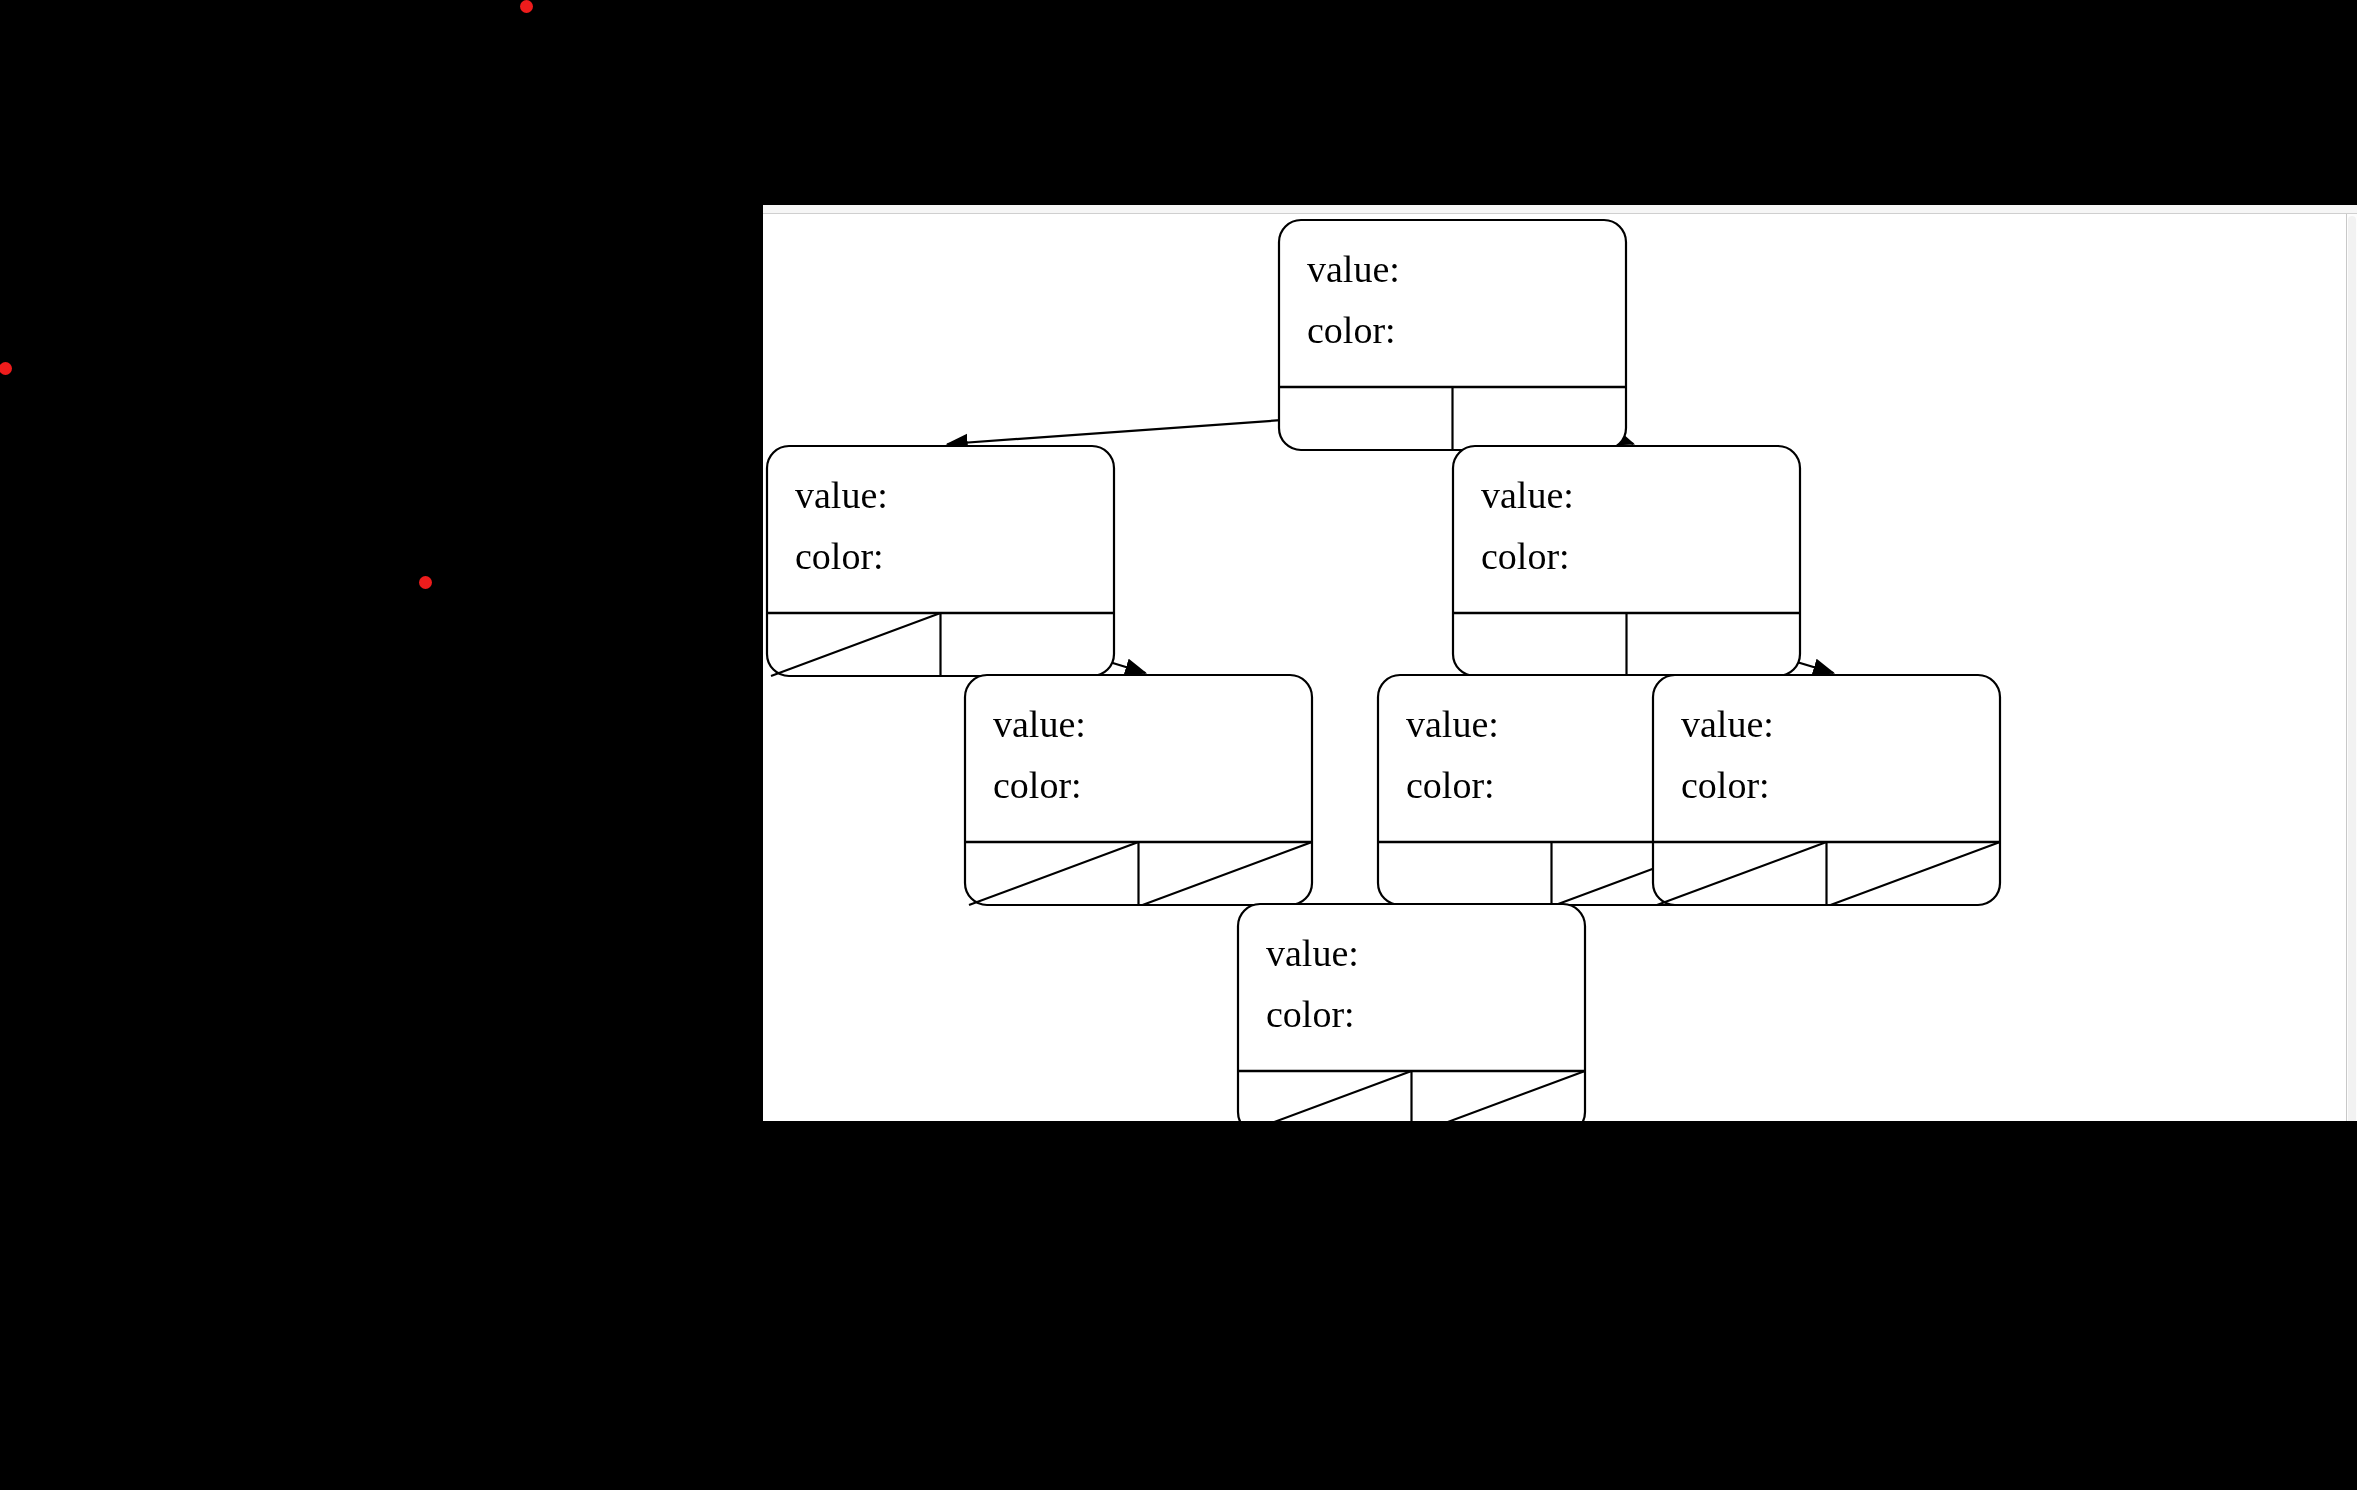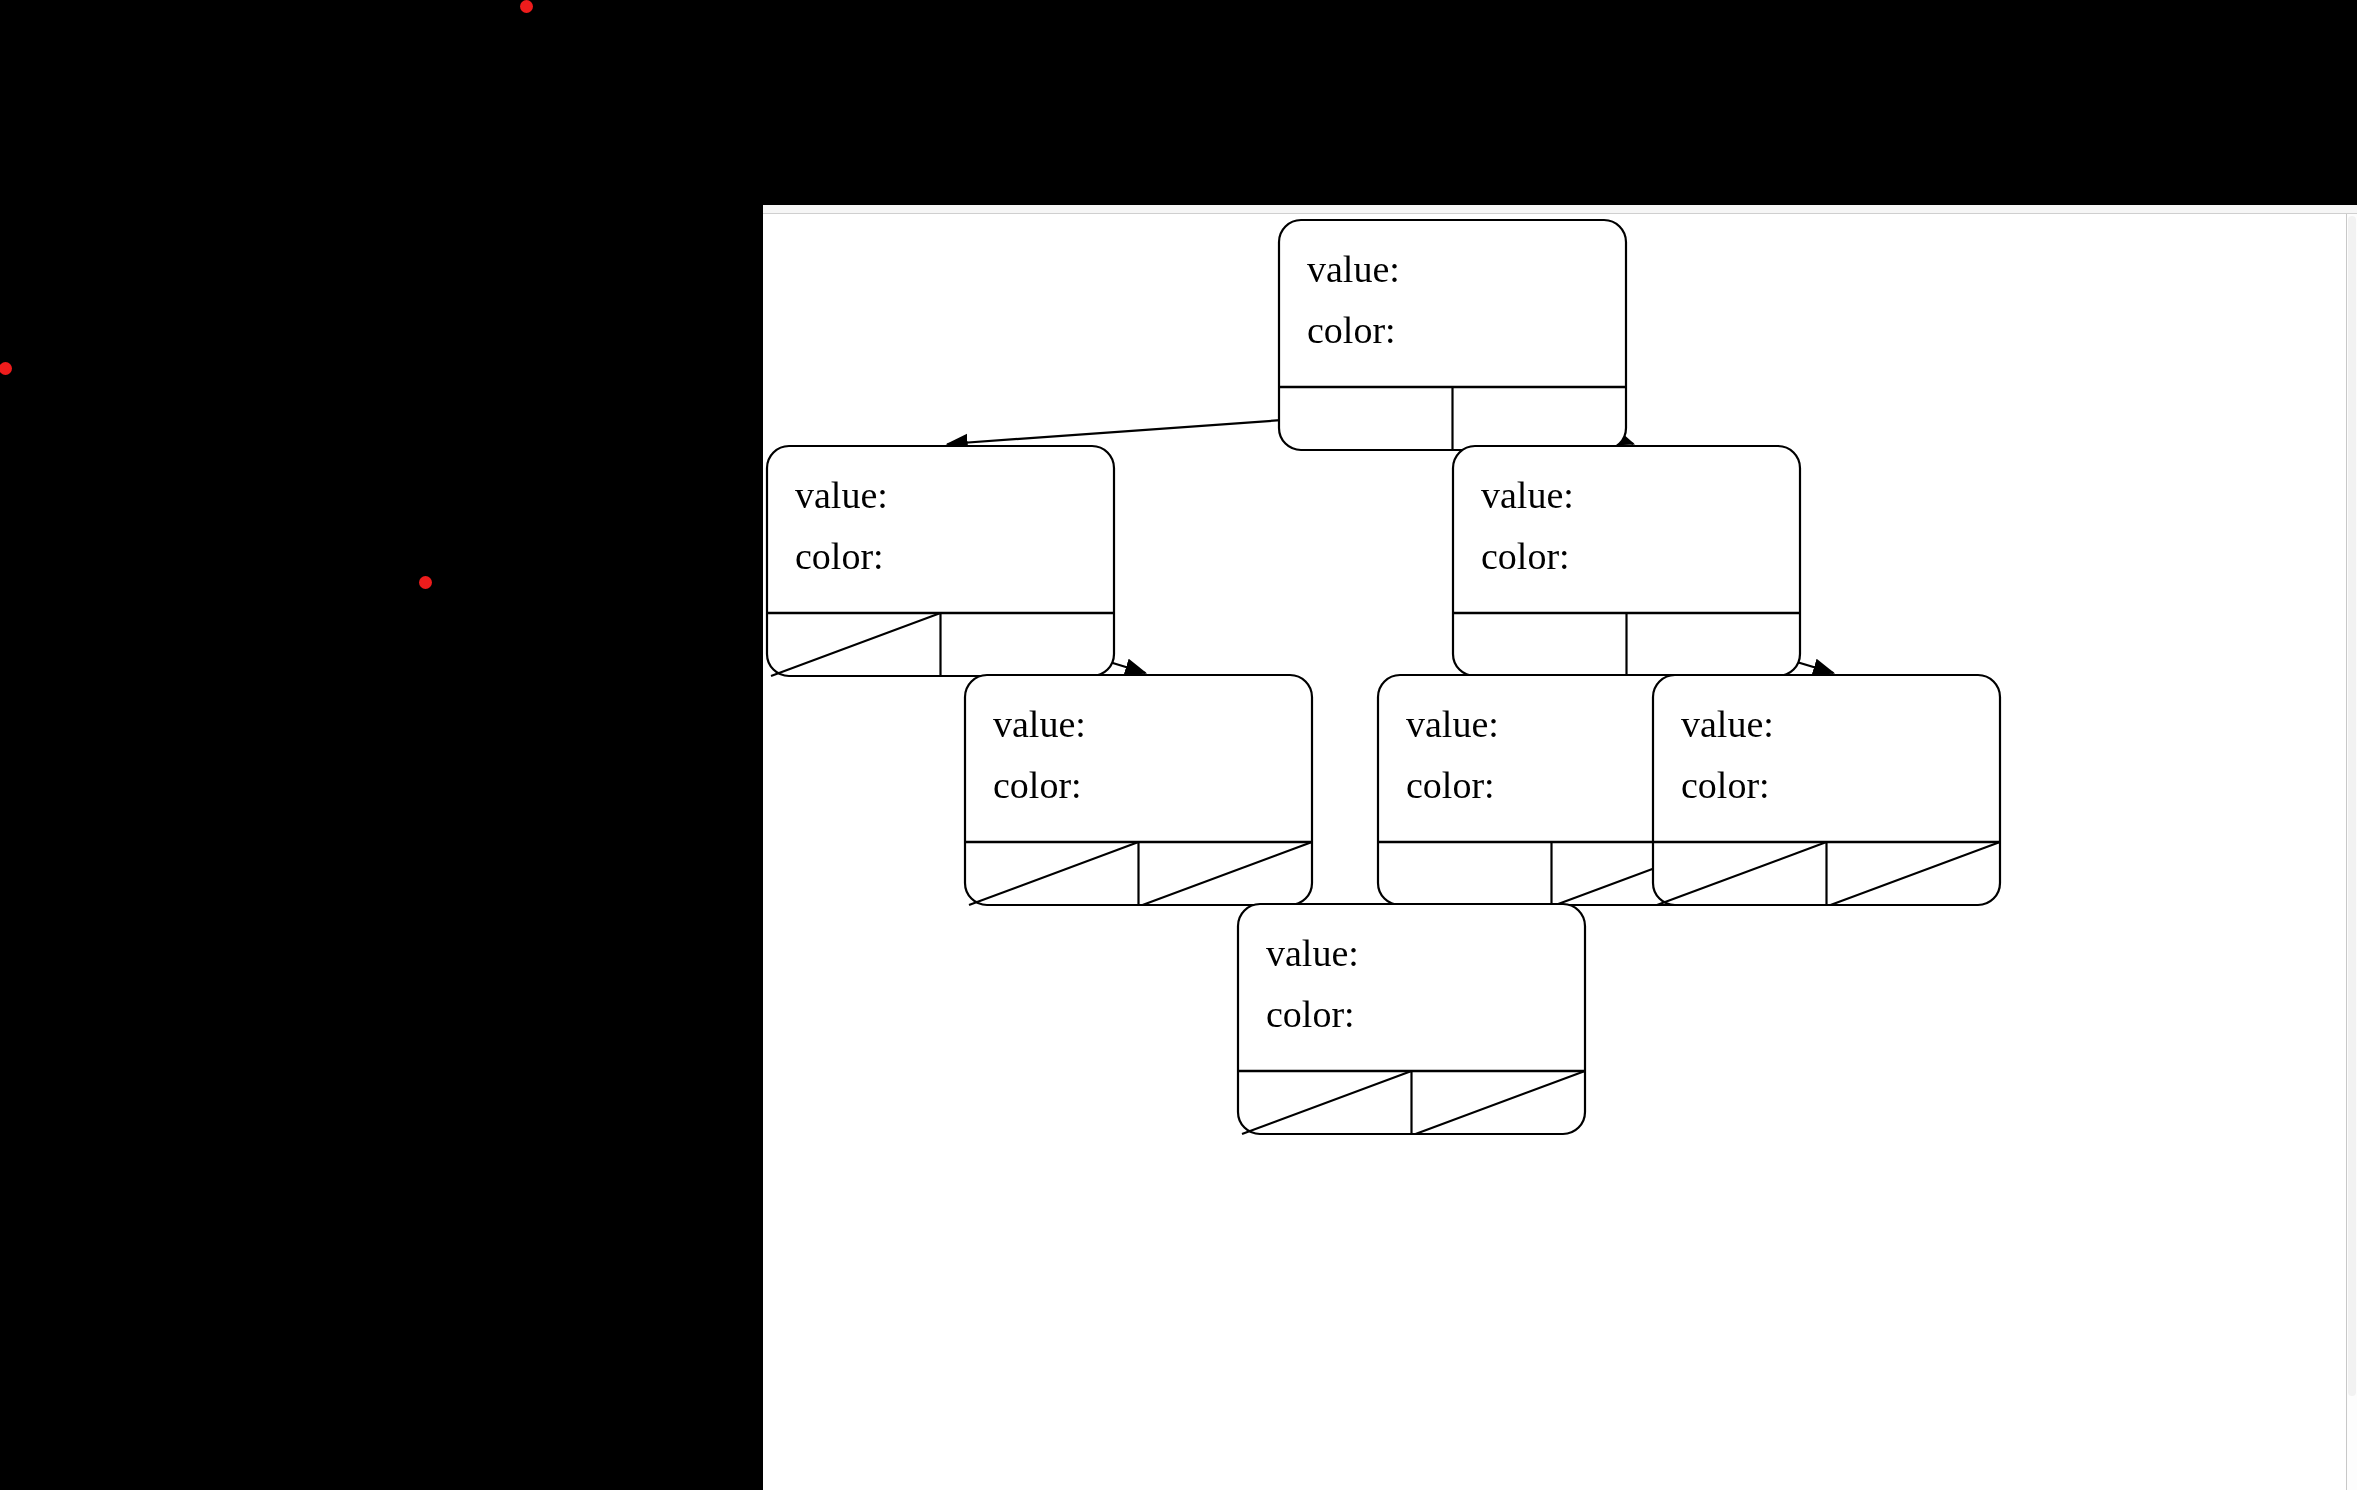--- a/index.html
+++ b/index.html
@@ -30,21 +30,21 @@
     border-radius: 50%;
     background: #ee1c1c;
   }
 
   
   #viewer-panel {
     position: absolute;
     left: 763px;
     top: 205px;
     width: 1594px;
-    height: 1285px;
+    height: 916px;
     background: #ffffff;
     overflow: hidden;
     box-sizing: border-box;
     text-align: right;
   }
   #panel-topbar {
     position: absolute;
     left: 0;
     top: 0;
     width: 100%;

